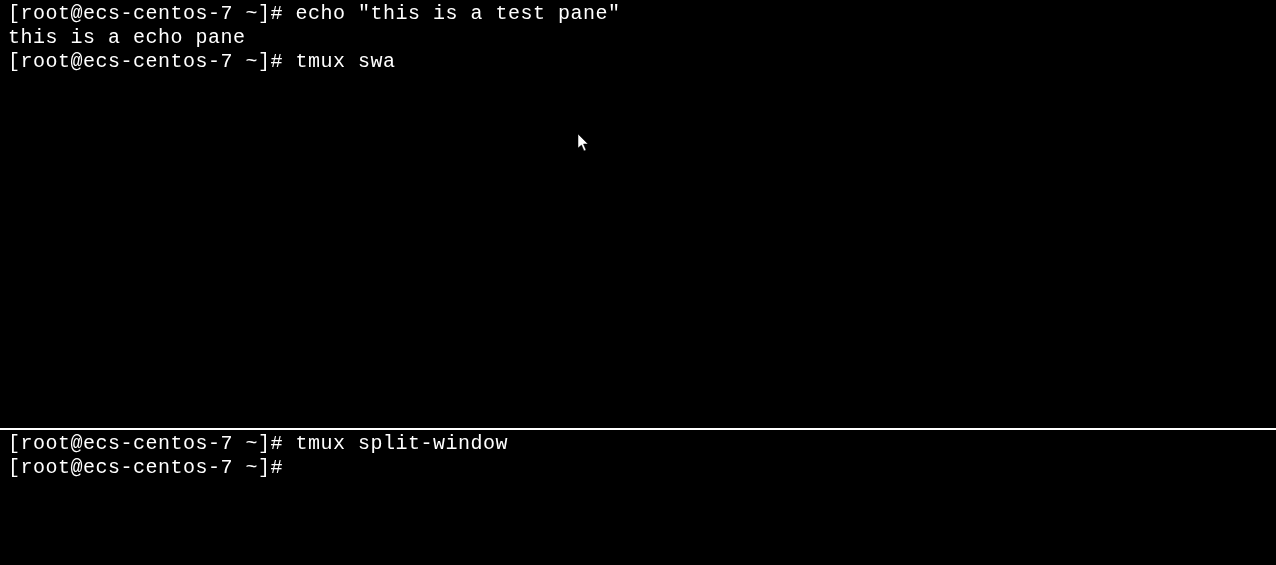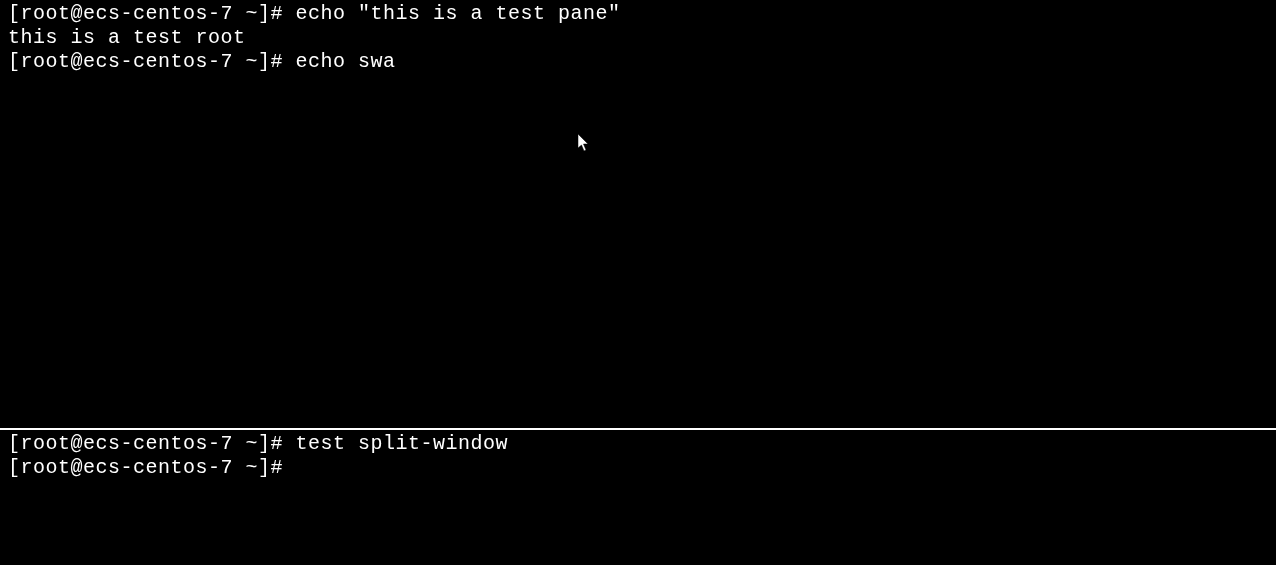--- a/index.html
+++ b/index.html
@@ -56,30 +56,30 @@
       stroke-width: 0.5;
     }
   </style>
 </head>
 <body>
 
 <div class="terminal">
 
   <div class="pane-top">
     <div class="line"><span>[root@ecs-centos-7 ~]# </span><span>echo "this is a test pane"</span></div>
-    <div class="line"><span>this is a test root</span></div>
-    <div class="line"><span>[root@ecs-centos-7 ~]# </span><span>echo swa</span></div>
+    <div class="line"><span>this is a echo pane</span></div>
+    <div class="line"><span>[root@ecs-centos-7 ~]# </span><span>tmux swa</span></div>
 
     <div class="cursor">
       <svg viewBox="0 0 12 18" xmlns="http://www.w3.org/2000/svg">
         <path d="M0,0 L0,14 L3.5,11 L6,17 L8,16 L5.5,10 L10,10 Z"></path>
       </svg>
     </div>
   </div>
 
   <div class="pane-divider"></div>
 
   <div class="pane-bottom">
-    <div class="line"><span>[root@ecs-centos-7 ~]# </span><span>test split-window</span></div>
+    <div class="line"><span>[root@ecs-centos-7 ~]# </span><span>tmux split-window</span></div>
     <div class="line"><span>[root@ecs-centos-7 ~]# </span><span></span></div>
   </div>
 
 </div>
 
 </body></html>

